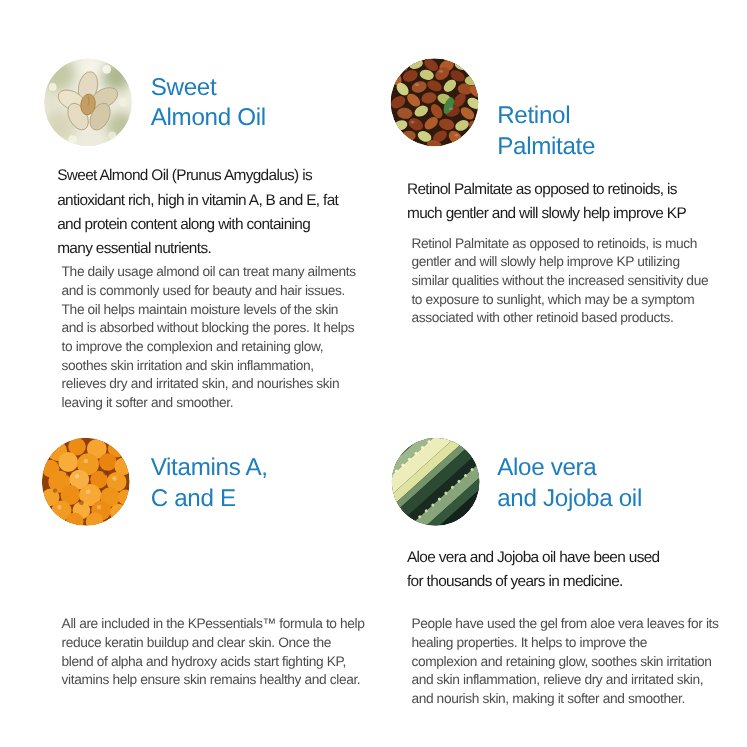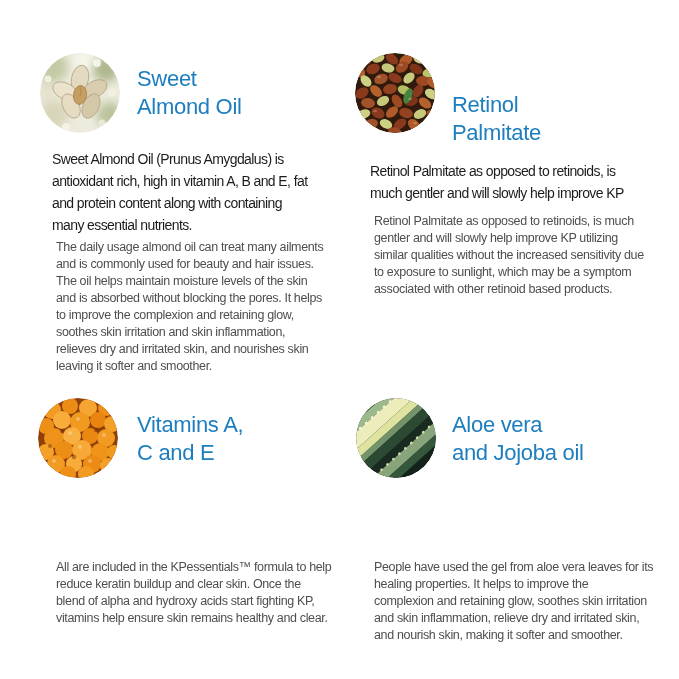--- a/index.html
+++ b/index.html
@@ -326,19 +326,21 @@
               <circle cx="62" cy="-6" r="1.3"></circle>
             <circle cx="72" cy="-6" r="1.3"></circle>
               <circle cx="82" cy="-6" r="1.3"></circle>
           </g>
         </g>
       </g>
     </svg>
   </div>
   <h2 class="title pos-br-title">Aloe vera
 and Jojoba oil</h2>
+  <p class="intro pos-br-intro">Aloe vera and Jojoba oil have been used
+for thousands of years in medicine.</p>
   <p class="bodytext pos-br-body">People have used the gel from aloe vera leaves for its
 healing properties. It helps to improve the
 complexion and retaining glow, soothes skin irritation
 and skin inflammation, relieve dry and irritated skin,
 and nourish skin, making it softer and smoother.</p>
 
 </div>
 
 </body></html>

